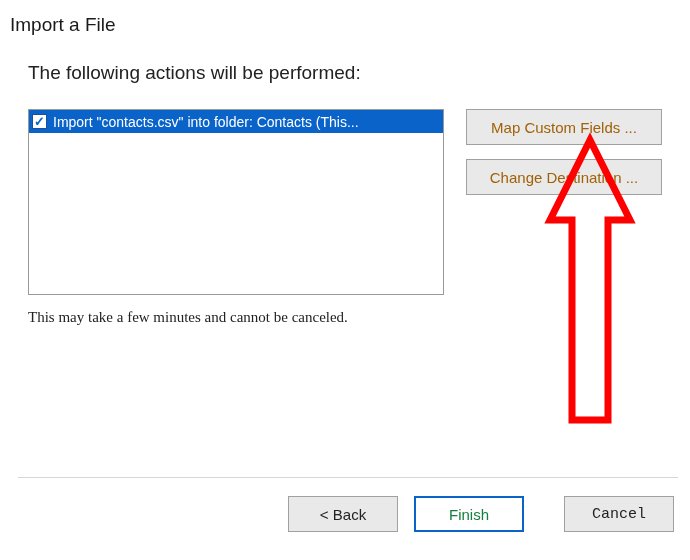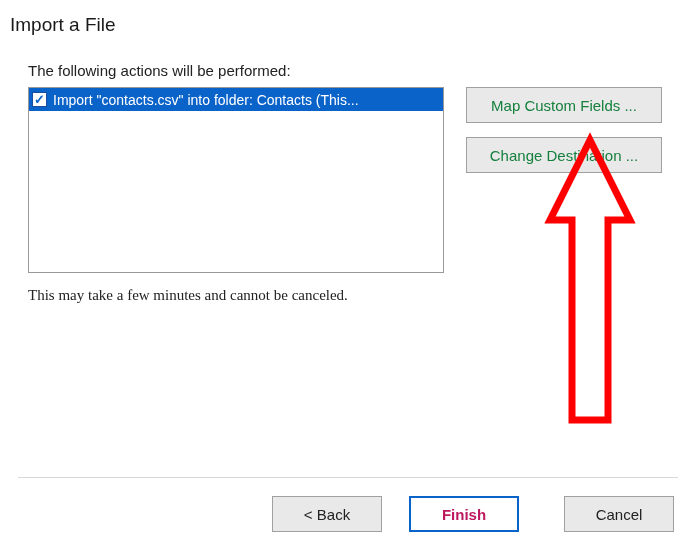--- a/index.html
+++ b/index.html
@@ -17,23 +17,23 @@
     }
     .dialog-title {
       font-size: 19px;
       color: #1a1a1a;
       padding: 14px 18px 8px 10px;
     }
     .content-area {
       padding: 18px 22px 0 28px;
     }
     .actions-label {
-      font-size: 15px;
+      font-size: 19px;
       color: #222;
-      margin-bottom: 8px;
+      margin-bottom: 25px;
     }
     .actions-row {
       display: flex;
       gap: 22px;
       align-items: flex-start;
     }
     .actions-listbox {
       border: 1px solid #999;
       width: 416px;
       height: 186px;
@@ -70,21 +70,21 @@
       display: flex;
       flex-direction: column;
       gap: 14px;
       width: 196px;
     }
     .side-btn {
       height: 36px;
       background: #e9e9e9;
       border: 1px solid #a0a0a0;
       font-size: 15px;
-      color: #15803d;
+      color: #a16207;
       cursor: pointer;
       text-align: center;
       font-family: inherit;
     }
     .note-text {
       font-size: 15px;
       color: #222;
       margin-top: 14px;
       font-family: Liberation Serif, serif;
     }
@@ -94,41 +94,41 @@
       right: 12px;
       bottom: 82px;
       height: 1px;
       background: #d8d8d8;
     }
     .bottom-buttons {
       position: absolute;
       right: 16px;
       bottom: 28px;
       display: flex;
-      gap: 27px;
+      gap: 16px;
       justify-content: space-between;
     }
     .bottom-btn {
       width: 110px;
       height: 36px;
       font-size: 15px;
       font-family: inherit;
       cursor: pointer;
       background: #e9e9e9;
       border: 1px solid #a0a0a0;
       color: #222;
     }
     .bottom-btn.primary {
       background: #ffffff;
       border: 2px solid #0a63c9;
-      color: #be185d;
-      font-weight: bold;
+      color: #15803d;
     }
     .bottom-btn.cancel {
-      margin-left: 18px;
+      margin-left: 24px;
+      font-family: Liberation Mono, monospace;
     }
     .arrow-annotation {
       position: absolute;
       left: 530px;
       top: 130px;
       pointer-events: none;
     }
   </style>
 </head>
 <body>

